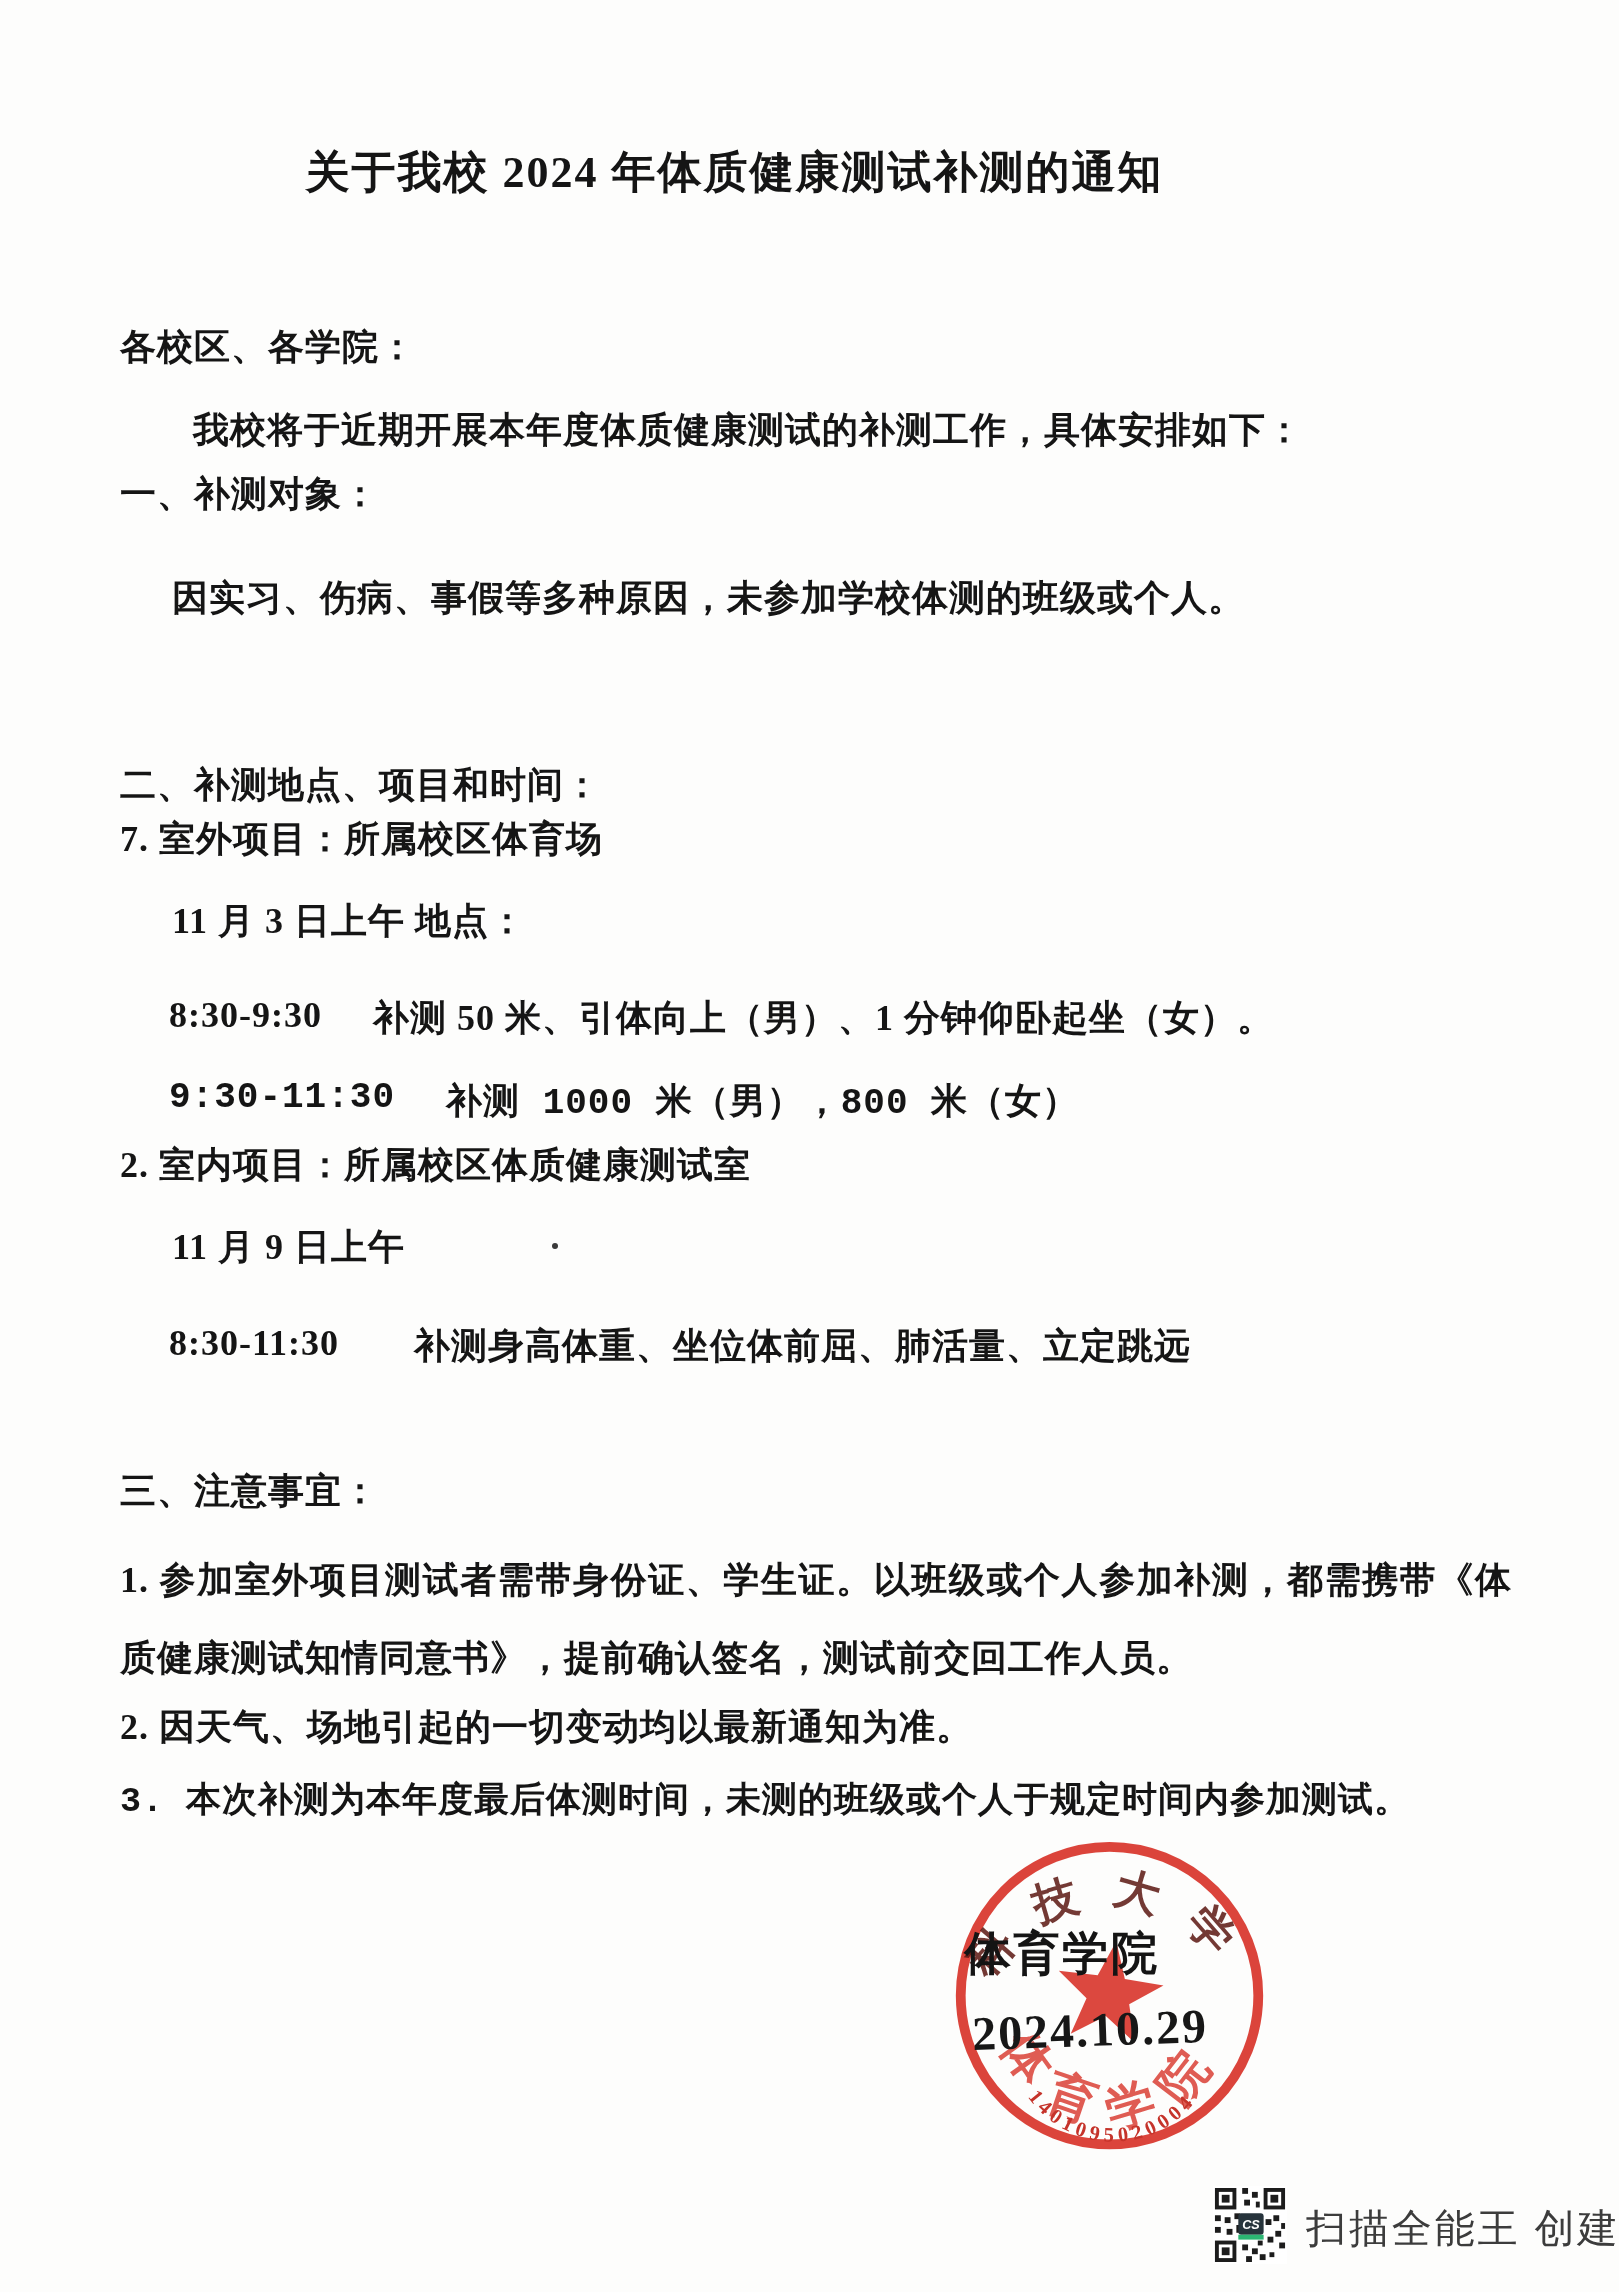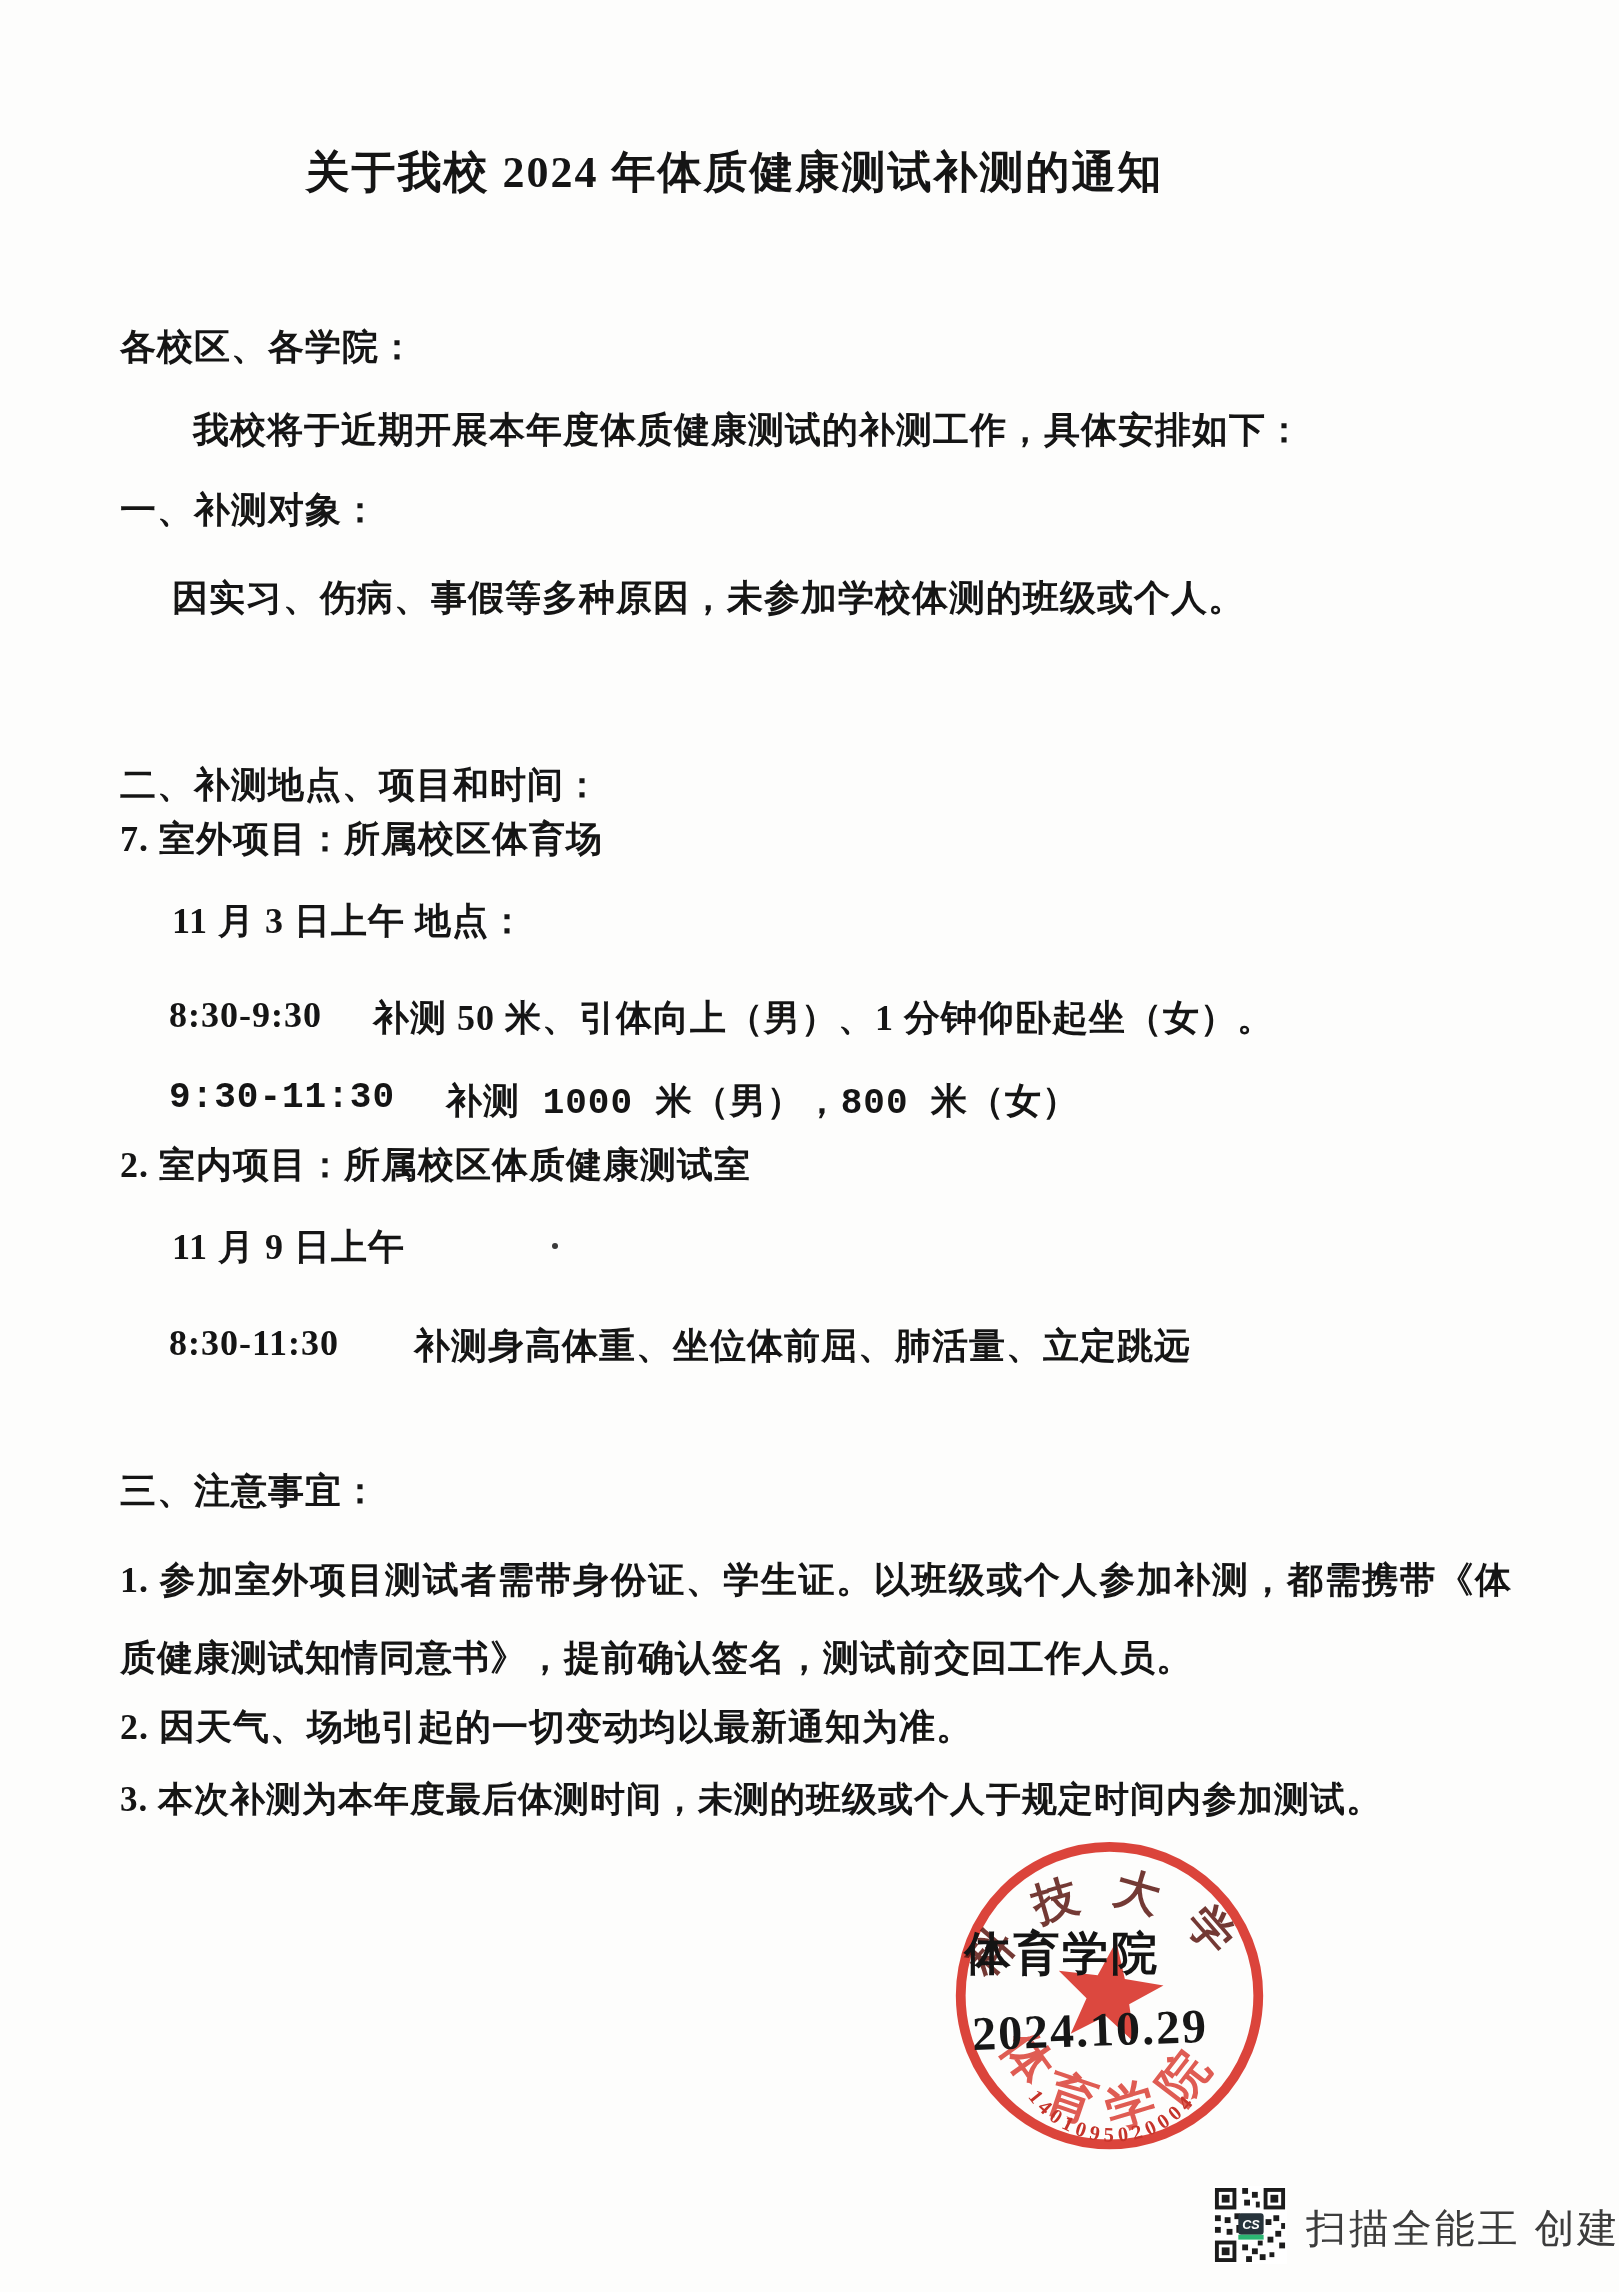--- a/index.html
+++ b/index.html
@@ -11,41 +11,41 @@
     overflow:hidden;
   }
   .page{position:absolute;inset:0;}
   .doc-title{
     position:absolute;left:78px;top:143px;width:1313px;
     text-align:center;font-size:44px;font-weight:bold;letter-spacing:2px;
   }
   .line{position:absolute;font-size:36px;font-weight:bold;white-space:nowrap;letter-spacing:1px;}
   .salutation{left:120px;top:323px;}
   .intro{left:193px;top:406px;}
-  .s1-heading{left:120px;top:486px;}
+  .s1-heading{left:120px;top:470px;}
   .s1-body{left:172px;top:574px;}
   .s2-heading{left:120px;top:761px;text-align:right;}
   .outdoor-heading{left:120px;top:815px;}
   .outdoor-date{left:172px;top:897px;}
   .slot{position:absolute;display:flex;font-size:36px;font-weight:bold;white-space:nowrap;letter-spacing:1px;margin-top:16px;}
   .slot .time{display:inline-block;min-width:125px;margin-right:51px;}
   .slot-1{left:169px;top:978px;}
   .slot-2{left:169px;top:1061px;font-family:Liberation Mono, monospace;}
   .indoor-heading{left:120px;top:1141px;}
   .indoor-date{left:172px;top:1223px;}
   .slot-3{left:169px;top:1306px;gap:36px;}
   .slot-3 .time{min-width:110px;margin-right:39px;}
   .s3-heading{left:120px;top:1467px;}
   .note-wrap{
     position:absolute;left:120px;top:1541px;width:1392px;
     font-size:36px;font-weight:bold;letter-spacing:1px;line-height:78px;
     text-align:justify;
   }
   .note-2{left:120px;top:1703px;}
-  .note-3{left:120px;top:1776px;font-size:35px;}
+  .note-3{left:120px;top:1776px;font-size:35px;font-family:Liberation Mono, monospace;}
   .stray-dot{
     position:absolute;left:552px;top:1243px;width:5.9px;height:5.9px;
     background:#3a3a3a;border-radius:50%;
   }
   
   .stamp{position:absolute;left:941px;top:1839px;width:337px;height:323px;}
   .stamp svg{position:absolute;left:0;top:0;}
   .stamp-name{
     position:absolute;left:23.5px;top:84px;
     font-size:46px;font-weight:bold;color:#141414;letter-spacing:2.9px;white-space:nowrap;

